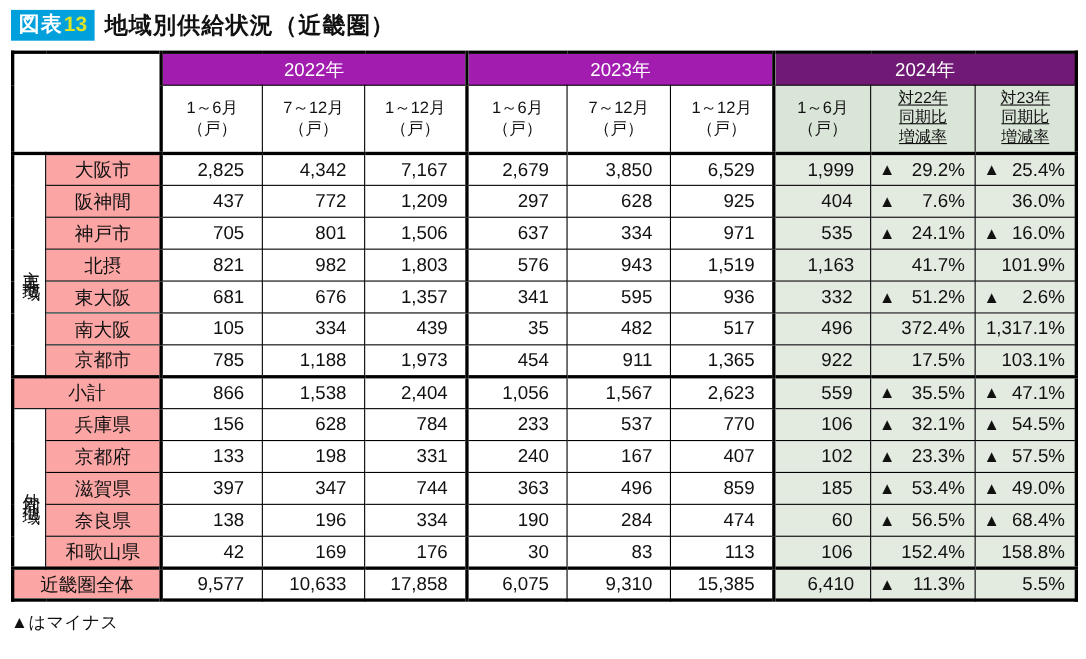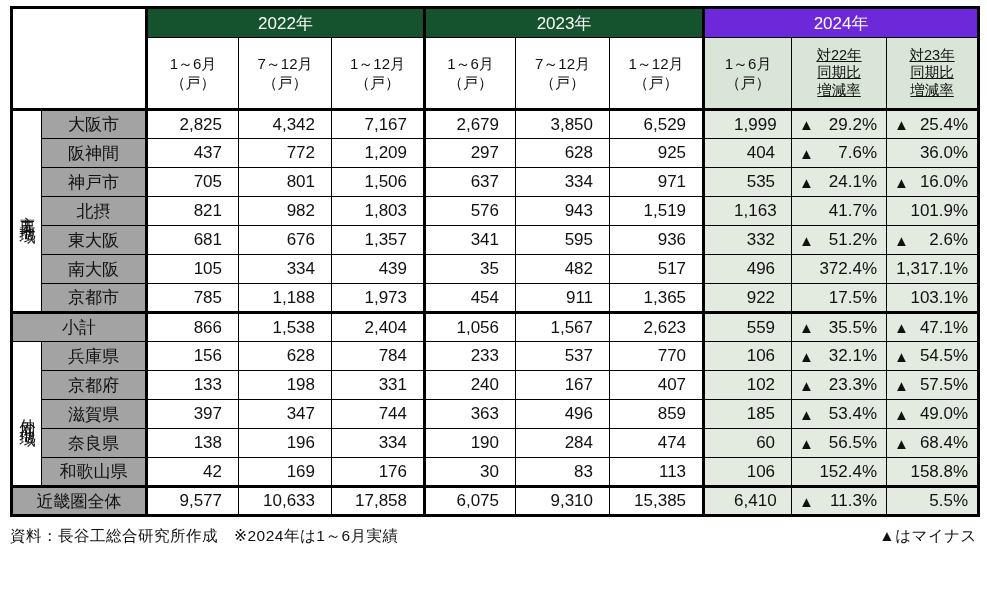--- a/index.html
+++ b/index.html
@@ -26,45 +26,45 @@
   table.supply{
     border-collapse:collapse;table-layout:fixed;
     width:967px;border:3px solid #000;
   }
   th,td{box-sizing:border-box;overflow:hidden;white-space:nowrap;}
   thead th{border:1.5px solid #000;font-weight:normal;}
   tbody td{border:1.5px solid #000;font-size:17px;height:29px;padding:0;}
 
   
   tr.year-row th{height:30px;font-size:17px;color:#ffffff;text-align:center;padding:0;}
-  th.yr-light{background:#14532d;}
-  th.yr-dark{background:#6d28d9;}
+  th.yr-light{background:#a21caf;}
+  th.yr-dark{background:#701a75;}
   th.corner{
     background:#ffffff;font-size:17px;text-align:center;vertical-align:middle;
     border-bottom:3px solid #000 !important;
   }
   tr.sub-row th{
-    height:72px;background:#ffffff;text-align:center;vertical-align:middle;
+    height:62px;background:#ffffff;text-align:center;vertical-align:middle;
     font-size:15px;line-height:1.3;padding:0;
     border-bottom:3px solid #000;
   }
   tr.sub-row th.small{font-size:14.5px;line-height:1.18;text-decoration:underline;}
   tr.sub-row th.g24h{background:#d9e5d6;}
 
   
   .grp-l{border-left:3px solid #000 !important;padding-left:29px;}
   tr.thick-top td{border-top:3px solid #000 !important;}
 
   
   td.group-label{
     writing-mode:vertical-rl;text-orientation:upright;
     text-align:center;vertical-align:middle;
     font-size:16px;letter-spacing:4px;background:#ffffff;padding:0;
   }
-  td.region-name{text-align:center;background:#a3a3a3;}
+  td.region-name{text-align:center;background:#fca5a5;}
   td.num{text-align:right;padding-right:16px;background:#ffffff;}
   td.g24{background:#e3eae0 !important;}
   td.rate{text-align:right;padding-right:9px;}
   td.rate.neg{
     text-align:left;padding-left:7px;
   }
   td.rate.neg .cellwrap{
     display:flex;justify-content:space-between;align-items:center;width:100%;
   }
   .tri{font-size:15px;line-height:1;}
@@ -73,20 +73,27 @@
   .footer{
     width:967px;display:flex;justify-content:space-between;
     font-size:15.5px;margin-top:9px;letter-spacing:0.5px;
   }
 </style>
 </head>
 <body>
 
 <div class="page">
 
+  <div class="title-row">
+    <span class="badge">
+        <span>図表</span>
+        <span class="badge-num">13</span>
+      </span>
+    <h1 class="title-text">地域別供給状況（近畿圏）</h1>
+  </div>
 
   <table class="supply">
     <colgroup>
       <col style="width:30px">
         <col style="width:105px">
       <col style="width:92px">
         <col style="width:93px">
         <col style="width:93px">
       <col style="width:91px">
         <col style="width:94px">
@@ -372,17 +379,16 @@
               <span class="tri">▲</span>
               <span>11.3%</span>
             </span>
           </td>
           <td class="rate g24">5.5%</td>
         </tr>
       </tbody>
   </table>
 
   <div class="footer">
-    <span>資料：長谷工総合研究所作成　※2024年は1～6月実績</span>
     <span>▲はマイナス</span>
   </div>
 
 </div>
 
 </body></html>

